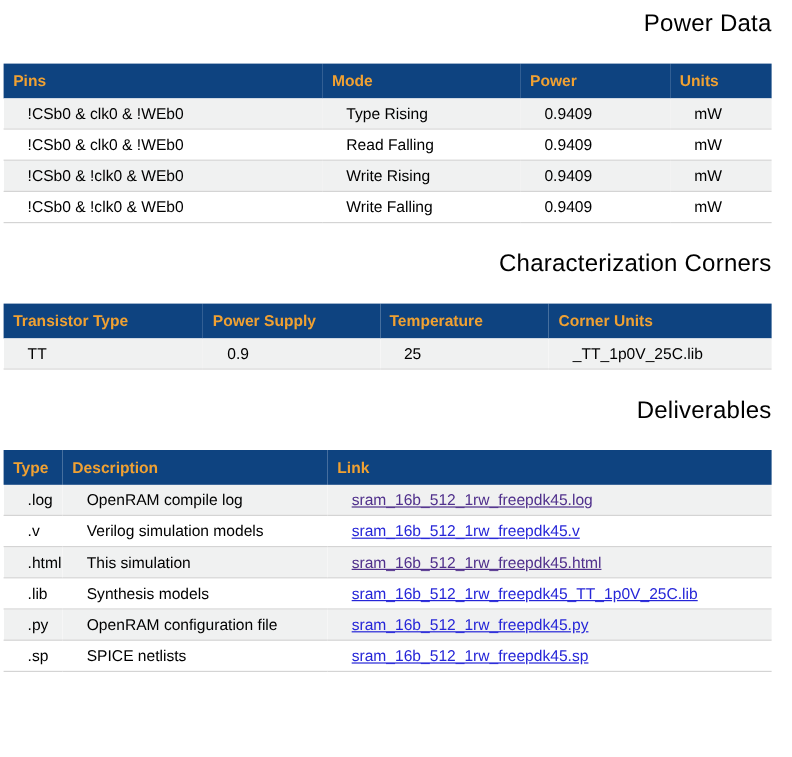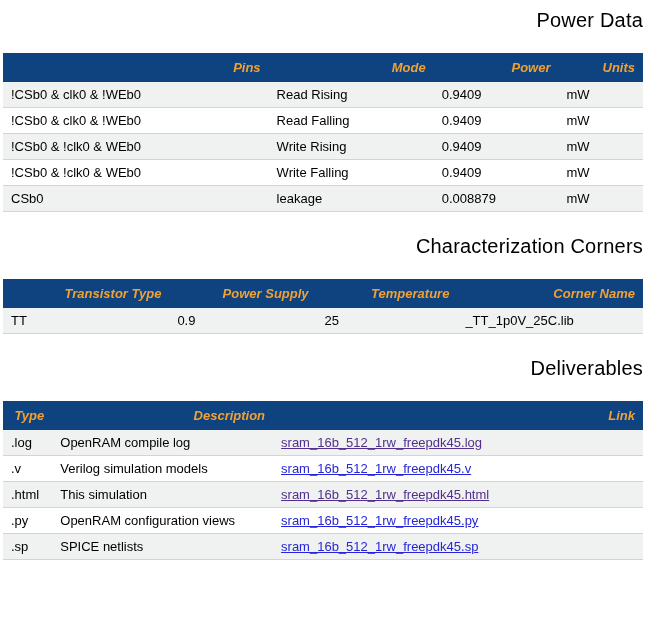--- a/index.html
+++ b/index.html
@@ -37,27 +37,26 @@
     border-collapse: collapse;
     width: 640px;
     table-layout: fixed;
     font-size: 13px;
     line-height: 15px;
   }
   thead th {
     background: var(--header-bg);
     color: var(--header-text);
     font-weight: bold;
-    text-align: right;
+    text-align: left;
     padding: 7px 8px;
     font-size: 13px;
-    font-style: italic;
   }
   tbody td {
-    padding: 5px 8px;
+    padding: 5px 20px;
     border-bottom: 1px solid var(--border);
     overflow: hidden;
     white-space: nowrap;
   }
   tbody tr:nth-child(odd) { background: var(--row-alt-bg); }
   a { color: var(--link); text-decoration: underline; }
   a.visited { color: var(--link-visited); }
 </style>
 </head>
 <body>
@@ -77,21 +76,21 @@
           <tr>
             <th>Pins</th>
             <th>Mode</th>
             <th>Power</th>
             <th>Units</th>
           </tr>
         </thead>
       <tbody>
           <tr>
             <td>!CSb0 &amp; clk0 &amp; !WEb0</td>
-            <td>Read Rising</td>
+            <td>Type Rising</td>
             <td>0.9409</td>
             <td>mW</td>
           </tr>
           <tr>
             <td>!CSb0 &amp; clk0 &amp; !WEb0</td>
             <td>Read Falling</td>
             <td>0.9409</td>
             <td>mW</td>
           </tr>
           <tr>
@@ -99,45 +98,39 @@
             <td>Write Rising</td>
             <td>0.9409</td>
             <td>mW</td>
           </tr>
           <tr>
             <td>!CSb0 &amp; !clk0 &amp; WEb0</td>
             <td>Write Falling</td>
             <td>0.9409</td>
             <td>mW</td>
           </tr>
-          <tr>
-            <td>CSb0</td>
-            <td>leakage</td>
-            <td>0.008879</td>
-            <td>mW</td>
-          </tr>
         </tbody>
     </table>
   </section>
 
   <section>
     <h2>Characterization Corners</h2>
     <table>
       <colgroup>
         <col style="width:26%">
           <col style="width:23%">
           <col style="width:22%">
           <col style="width:29%">
       </colgroup>
       <thead>
           <tr>
             <th>Transistor Type</th>
             <th>Power Supply</th>
             <th>Temperature</th>
-            <th>Corner Name</th>
+            <th>Corner Units</th>
           </tr>
         </thead>
       <tbody>
           <tr>
             <td>TT</td>
             <td>0.9</td>
             <td>25</td>
             <td>_TT_1p0V_25C.lib</td>
           </tr>
         </tbody>
@@ -169,22 +162,27 @@
             <td>.v</td>
             <td>Verilog simulation models</td>
             <td><a href="#">sram_16b_512_1rw_freepdk45.v</a></td>
           </tr>
           <tr>
             <td>.html</td>
             <td>This simulation</td>
             <td><a href="#" class="visited">sram_16b_512_1rw_freepdk45.html</a></td>
           </tr>
           <tr>
+            <td>.lib</td>
+            <td>Synthesis models</td>
+            <td><a href="#">sram_16b_512_1rw_freepdk45_TT_1p0V_25C.lib</a></td>
+          </tr>
+          <tr>
             <td>.py</td>
-            <td>OpenRAM configuration views</td>
+            <td>OpenRAM configuration file</td>
             <td><a href="#">sram_16b_512_1rw_freepdk45.py</a></td>
           </tr>
           <tr>
             <td>.sp</td>
             <td>SPICE netlists</td>
             <td><a href="#">sram_16b_512_1rw_freepdk45.sp</a></td>
           </tr>
         </tbody>
     </table>
   </section>

